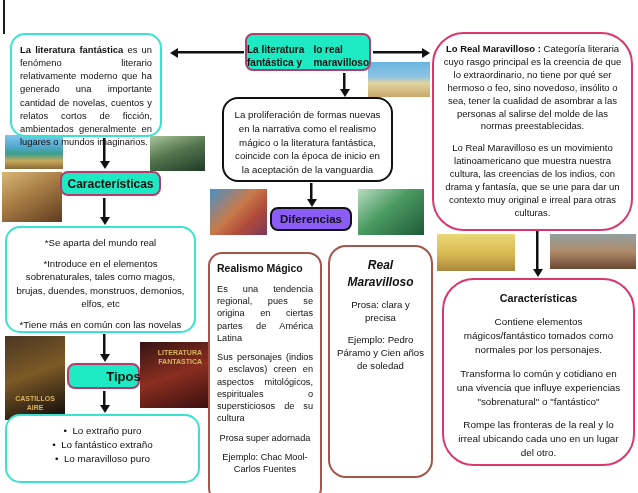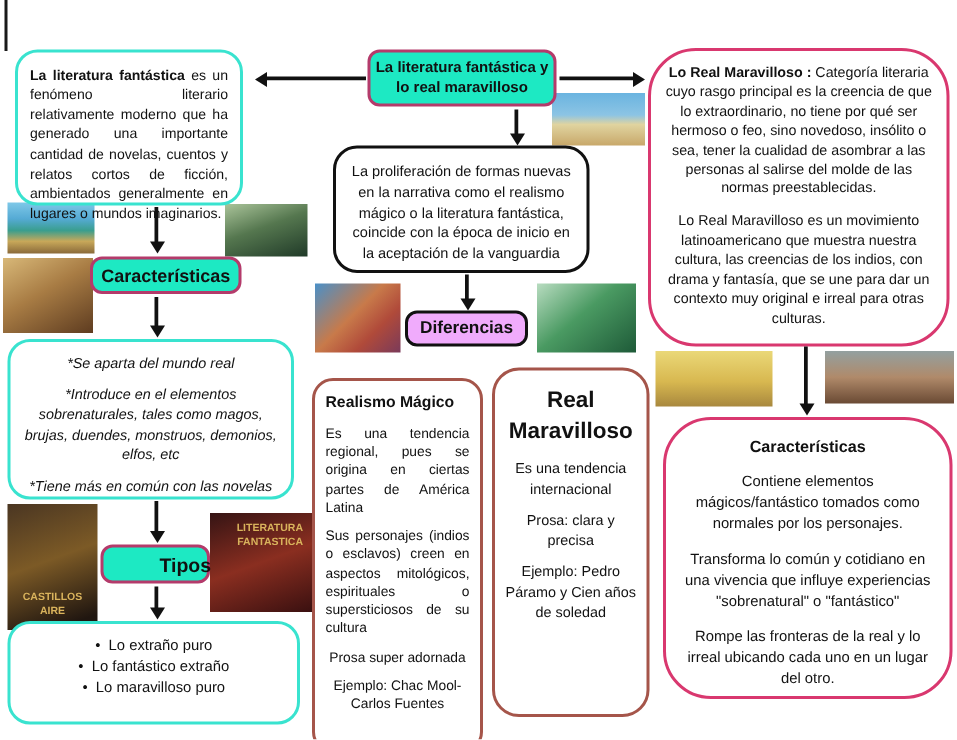--- a/index.html
+++ b/index.html
@@ -8,21 +8,21 @@
 
   
   .box{position:absolute;background:#fff;box-sizing:border-box;z-index:2;}
   .cyanbox{border:2.5px solid #39e3cf;border-radius:15px;}
   .pinkbox{border:2.5px solid #d9386f;border-radius:32px;}
   .brownbox{border:2px solid #a5554a;border-radius:14px;}
   .blackbox{border:2px solid #111;border-radius:16px;}
 
   .btn{position:absolute;box-sizing:border-box;z-index:3;display:flex;align-items:center;justify-content:center;
        font-weight:bold;background:#1de9c3;border:2.5px solid #b43b6b;border-radius:8px;}
-  .greenbtn{background:#f0abfc;border:2px solid #111;}
+  .greenbtn{background:#8b5cf6;border:2px solid #111;}
 
   .box p{margin:0;}
   .jtext{text-align:justify;}
   .ctext{text-align:center;}
 
   
   .arr{position:absolute;z-index:2;}
   .arr-v{background:linear-gradient(#111,#111) 50% 0/2.5px calc(100% - 7px) no-repeat;}
   .arr-v::after{content:"";position:absolute;bottom:0;left:50%;transform:translateX(-50%);
                 border:5.5px solid transparent;border-top:8px solid #111;border-bottom:0;}
@@ -54,21 +54,21 @@
 <body>
 
 <div id="canvas">
 
   <div class="frameline" style="left:3px;top:0;width:2px;height:34px;"></div>
 
   <div class="box cyanbox" style="left:10px;top:33px;width:152px;height:104px;padding:8px 8px 6px 8px;font-size:9.4px;line-height:1.4;">
     <p class="jtext"><b>La literatura fantástica</b><span> es un fenómeno literario relativamente moderno que ha generado una importante cantidad de novelas, cuentos y relatos cortos de ficción, ambientados generalmente en lugares o mundos imaginarios.</span></p>
   </div>
 
-  <div class="btn" style="left:245px;top:33px;width:126px;height:38px;font-size:10px;line-height:1.3;flex-direction:column;">
+  <div class="btn" style="left:245px;top:33px;width:126px;height:38px;font-size:10px;line-height:1.3;flex-direction:row;align-items:flex-end;">
     <span>La literatura fantástica y</span>
     <span>lo real maravilloso</span>
   </div>
 
   <div class="box pinkbox ctext" style="left:432px;top:32px;width:201px;height:199px;padding:9px 9px;font-size:9.5px;line-height:1.36;">
     <p><b>Lo Real Maravilloso :</b><span> Categoría literaria cuyo rasgo principal es la creencia de que lo extraordinario, no tiene por qué ser hermoso o feo, sino novedoso, insólito o sea, tener la cualidad de asombrar a las personas al salirse del molde de las normas preestablecidas.</span></p>
     <p style="margin-top:9px;">Lo Real Maravilloso es un movimiento latinoamericano que muestra nuestra cultura, las creencias de los indios, con drama y fantasía, que se une para dar un contexto muy original e irreal para otras culturas.</p>
   </div>
 
   <div class="arr arr-hl" style="left:170px;top:46px;width:74px;height:13px;"></div>
@@ -92,22 +92,21 @@
 
   <div class="box brownbox" style="left:208px;top:252px;width:114px;height:250px;padding:8px 7px;font-size:9.2px;line-height:1.33;overflow:hidden;">
     <p style="font-weight:bold;font-size:10.5px;">Realismo Mágico</p>
     <p class="jtext" style="margin-top:7px;">Es una tendencia regional, pues se origina en ciertas partes de América Latina</p>
     <p class="jtext" style="margin-top:7px;">Sus personajes (indios o esclavos) creen en aspectos mitológicos, espirituales o supersticiosos de su cultura</p>
     <p class="ctext" style="margin-top:7px;">Prosa super adornada</p>
     <p class="ctext" style="margin-top:7px;">Ejemplo: Chac Mool- Carlos Fuentes</p>
   </div>
 
   <div class="box brownbox ctext" style="left:328px;top:245px;width:105px;height:233px;padding:10px 6px;font-size:9.6px;line-height:1.38;border-radius:18px;">
-    <p style="font-weight:bold;font-size:15px;">Real Maravilloso</p>
-    <p style="margin-top:8px;">Es una tendencia internacional</p>
+    <p style="font-weight:bold;font-size:12px;font-style:italic;">Real Maravilloso</p>
     <p style="margin-top:8px;">Prosa: clara y precisa</p>
     <p style="margin-top:8px;">Ejemplo: Pedro Páramo y Cien años de soledad</p>
   </div>
 
   <div class="img img-quixote" style="left:437px;top:234px;width:78px;height:37px;"></div>
   <div class="img img-ziggurat" style="left:550px;top:234px;width:86px;height:35px;"></div>
   <div class="arr arr-v" style="left:531px;top:231px;width:13px;height:46px;"></div>
 
   <div class="box pinkbox ctext" style="left:442px;top:278px;width:193px;height:188px;padding:11px 10px;font-size:9.9px;line-height:1.42;">
     <p style="font-weight:bold;font-size:10.8px;">Características</p>
@@ -121,21 +120,21 @@
   <div class="img img-desk" style="left:2px;top:172px;width:60px;height:50px;"></div>
 
   <div class="arr arr-v" style="left:98px;top:138px;width:13px;height:31px;"></div>
 
   <div class="btn" style="left:60px;top:171px;width:101px;height:25px;font-size:12px;">
     <span>Características</span>
   </div>
 
   <div class="arr arr-v" style="left:98px;top:198px;width:13px;height:27px;"></div>
 
-  <div class="box cyanbox ctext" style="left:5px;top:226px;width:191px;height:107px;padding:8px 8px;font-size:9.6px;line-height:1.38;font-style:italic;">
+  <div class="box cyanbox ctext" style="left:5px;top:226px;width:191px;height:107px;padding:8px 8px;font-size:9.6px;line-height:1.38;">
     <p>*Se aparta del mundo real</p>
     <p style="margin-top:8px;">*Introduce en el elementos sobrenaturales, tales como magos, brujas, duendes, monstruos, demonios, elfos, etc</p>
     <p style="margin-top:8px;">*Tiene más en común con las novelas</p>
   </div>
 
   <div class="arr arr-v" style="left:98px;top:334px;width:13px;height:28px;"></div>
 
   <div class="book book-castillos" style="left:5px;top:336px;width:60px;height:76px;font-size:7px;line-height:1.3;">
     <span>CASTILLOS</span>
     <span>AIRE</span>

